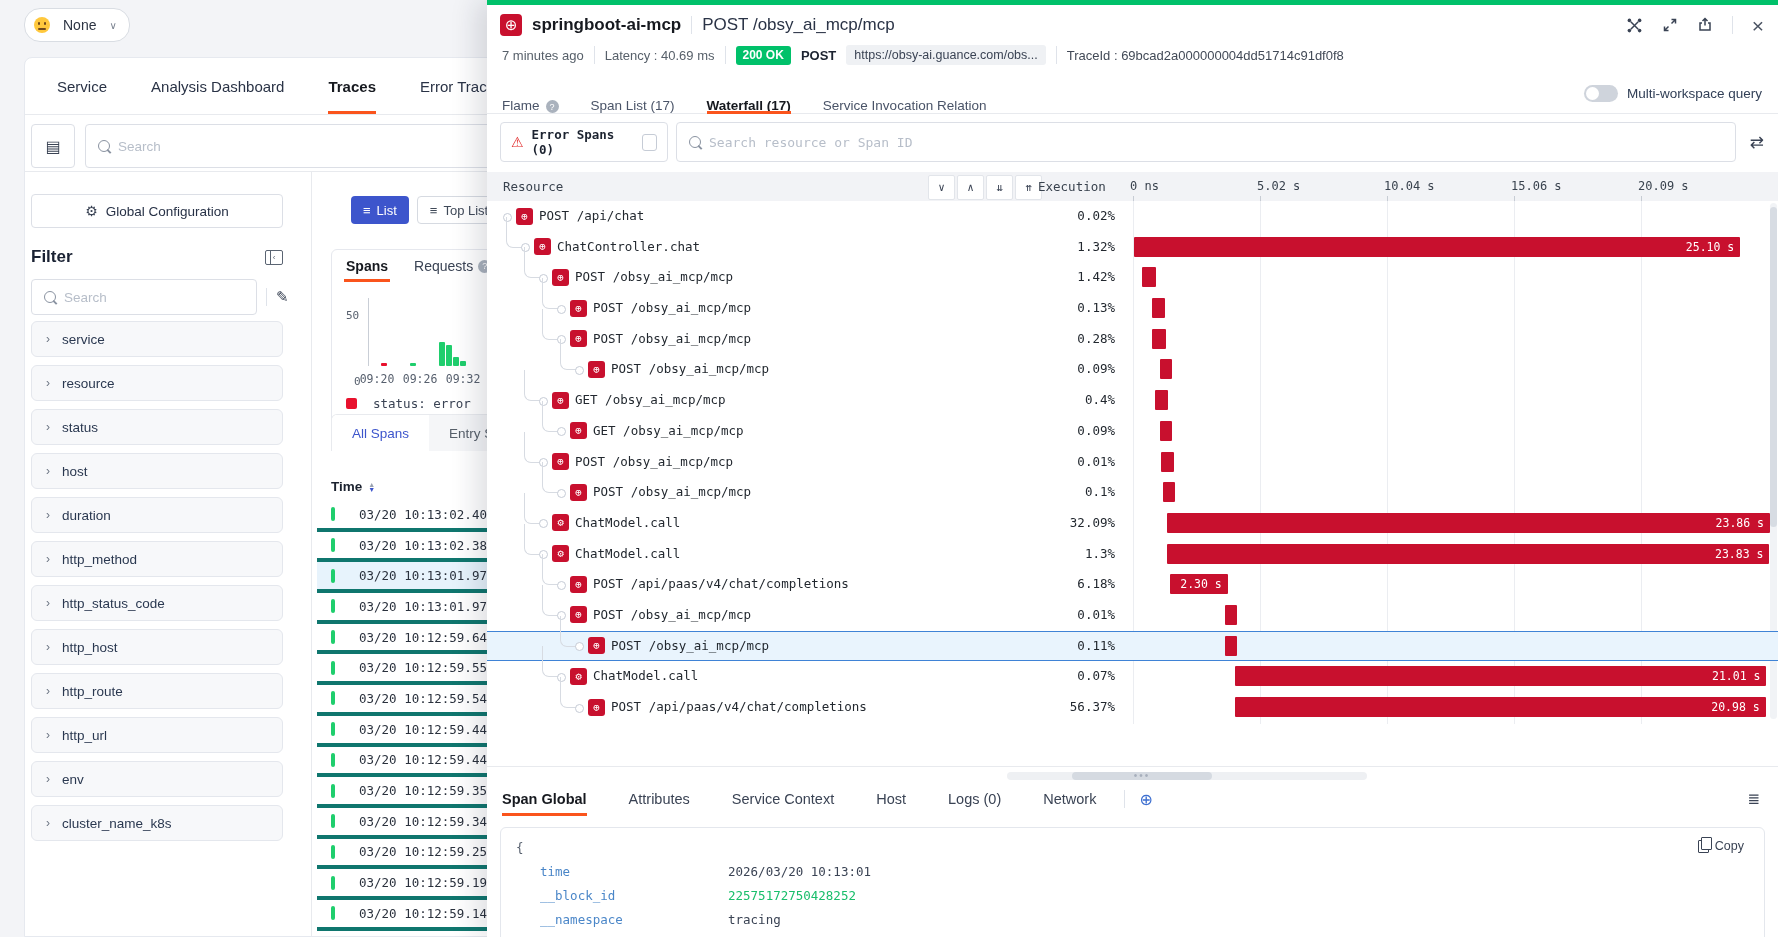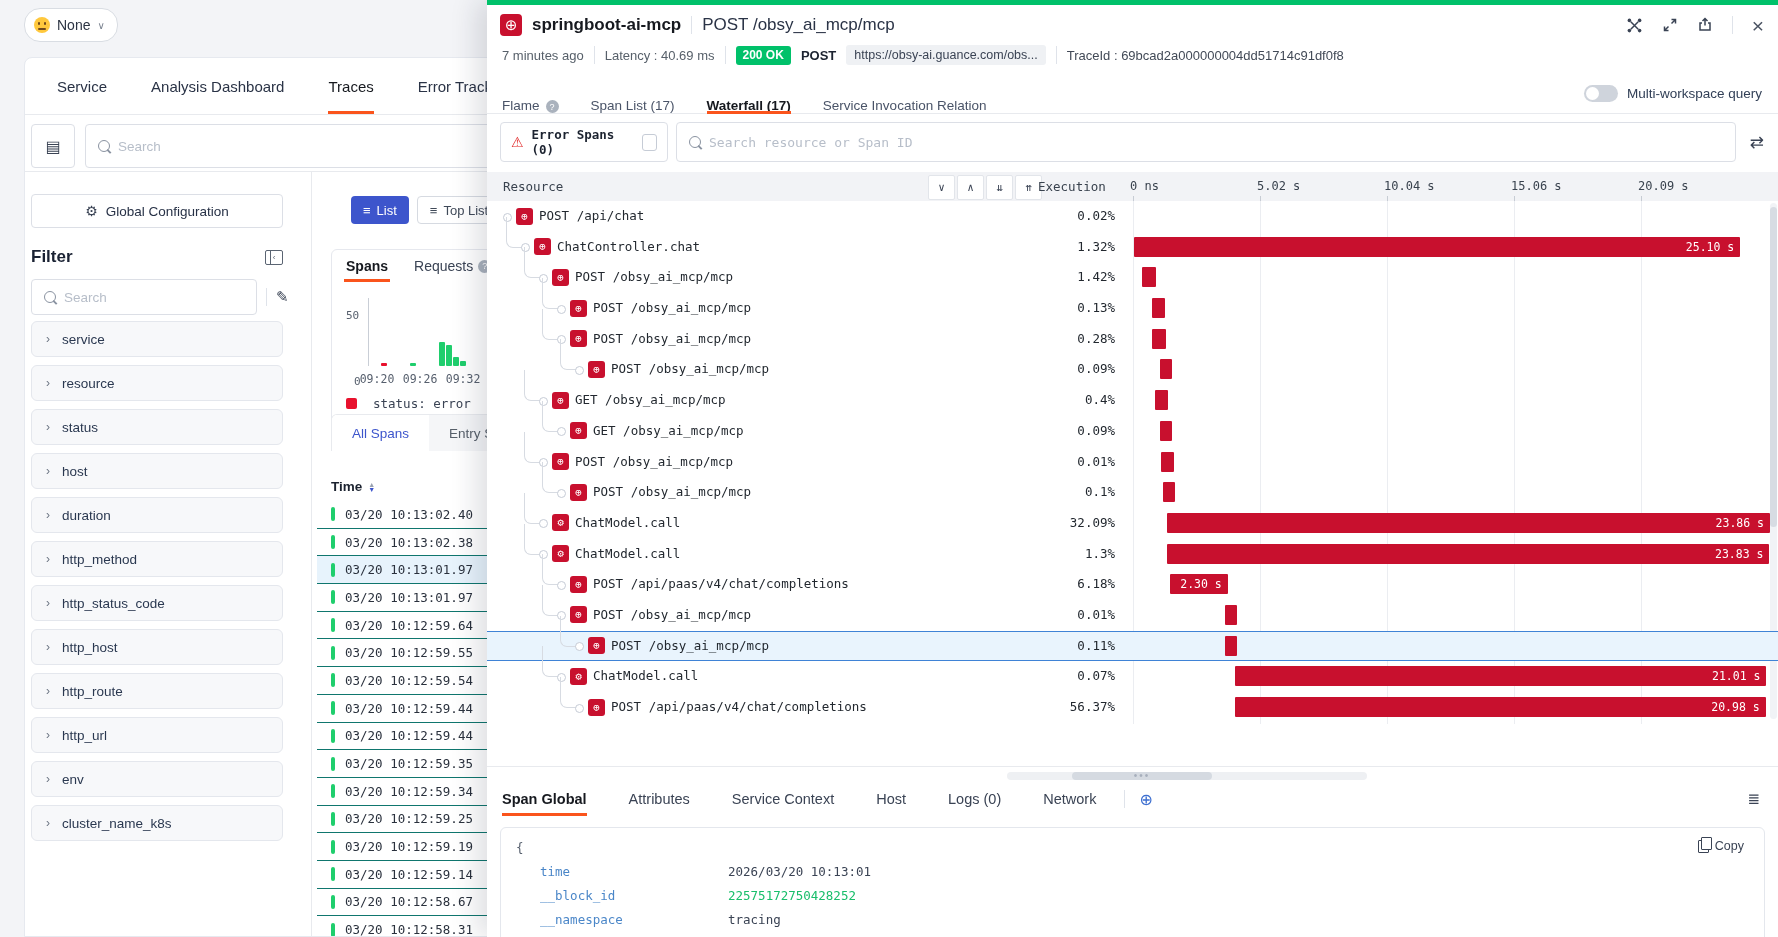--- a/index.html
+++ b/index.html
@@ -1,31 +1,31 @@
 <!DOCTYPE html>
 <html><head>
 <meta charset="utf-8">
 <style>
   html,body{margin:0;padding:0;}
   body{width:1778px;height:937px;overflow:hidden;background:#f3f4f7;font-family:"Liberation Sans",sans-serif;color:#1f2533;position:relative;}
   .mono{font-family:"DejaVu Sans Mono",monospace;}
   .stage{position:absolute;inset:0;}
   
   .left-page{position:absolute;inset:0;}
-  .ws-pill{position:absolute;left:24px;top:8px;height:32px;border:1px solid #d9dde3;border-radius:16px;background:#fff;display:flex;align-items:center;gap:7px;padding:0 12px 0 9px;}
+  .ws-pill{position:absolute;left:24px;top:8px;height:32px;border:1px solid #d9dde3;border-radius:16px;background:#fff;display:flex;align-items:center;gap:13px;padding:0 12px 0 9px;}
   .face{width:16px;height:16px;border-radius:50%;background:#ffc83d;position:relative;}
   .face .eye{position:absolute;top:5px;width:2px;height:3px;background:#70491c;border-radius:1px;}
   .face .eye.l{left:4px}.face .eye.r{right:4px}
   .face .mouth{position:absolute;left:4px;right:4px;bottom:3.5px;height:1.6px;background:#70491c;border-radius:1px;}
   .ws-label{font-size:14px;color:#2c3443;}
   .chev{font-size:10px;color:#7a828f;}
   .main-card{position:absolute;left:24px;top:57px;right:0;bottom:0;background:#fff;border:1px solid #e6e9ef;border-radius:8px 8px 0 0;}
   .nav-tabs{position:absolute;left:0;top:0;right:0;height:56px;border-bottom:1px solid #e8eaee;display:flex;align-items:center;gap:44px;padding-left:32px;}
   .nav-tab{font-size:15px;color:#2a3346;position:relative;height:56px;display:flex;align-items:center;white-space:nowrap;cursor:pointer;}
-  .nav-tab.active{font-weight:normal;color:#16191f;}
+  .nav-tab.active{font-weight:bold;color:#16191f;}
   .nav-tab.active::after{content:"";position:absolute;left:0;right:0;bottom:0;height:3px;background:#fa541c;}
   .search-row{position:absolute;left:6px;top:66px;height:42px;display:flex;gap:10px;}
   .icon-btn{width:42px;height:42px;border:1px solid #dcdfe6;border-radius:4px;display:flex;align-items:center;justify-content:center;color:#3a4354;font-size:16px;background:#fff;}
   .search-box{border:1px solid #dcdfe6;border-radius:4px;background:#fff;display:flex;align-items:center;gap:8px;padding:0 12px;}
   .search-box .ph{color:#b7bec9;font-size:13.5px;}
   .lens{width:10px;height:10px;border:1.6px solid #8a93a1;border-radius:50%;position:relative;flex:none;}
   .lens::after{content:"";position:absolute;width:1.6px;height:5px;background:#8a93a1;left:9px;top:8px;transform:rotate(-45deg);}
   .big-search{width:398px;height:42px;}
   .hdiv{position:absolute;left:0;right:0;top:113px;height:1px;background:#e8eaee;}
   
@@ -65,21 +65,21 @@
   .legend .lg-txt{font-size:12.5px;color:#3a4354;}
   .span-tabs{position:absolute;left:306px;top:356px;width:250px;height:36px;display:flex;border:1px solid #e8eaee;border-bottom:none;border-radius:6px 6px 0 0;overflow:hidden;}
   .s-tab{height:36px;display:flex;align-items:center;padding:0 20px;font-size:13.5px;background:#f5f6f8;color:#57606a;white-space:nowrap;}
   .s-tab.active{background:#fff;color:#3d55cc;}
   .time-head{position:absolute;left:306px;top:421px;display:flex;align-items:center;gap:6px;}
   .time-head .t{font-size:13.5px;font-weight:bold;color:#1c2330;}
   .sort{display:inline-flex;flex-direction:column;line-height:5px;}
   .sort .up{font-size:7px;color:#9aa2b0;}
   .sort .dn{font-size:7px;color:#3d55cc;}
   .trace-rows{position:absolute;left:292px;top:443px;width:264px;bottom:0;overflow:hidden;}
-  .t-row{height:26.7px;display:flex;align-items:center;gap:10px;padding-left:14px;border-bottom:1px solid #0f766e;}
+  .t-row{height:26.7px;display:flex;align-items:center;gap:24px;padding-left:14px;border-bottom:4px solid #0f766e;}
   .t-row.sel{background:#e7f3fc;}
   .t-pill{width:4px;height:14px;border-radius:2px;background:#1fce6d;flex:none;}
   .t-time{font-size:12.5px;color:#2a313d;white-space:nowrap;}
   
   .overlay{position:absolute;left:487px;top:0;bottom:0;right:0;background:#fff;box-shadow:-10px 0 26px rgba(20,30,50,.14);z-index:10;}
   .green-top{position:absolute;left:0;right:0;top:0;height:5px;background:#00c16a;}
   .dh-row{position:absolute;left:13px;top:12px;right:14px;height:26px;display:flex;align-items:center;gap:10px;}
   .badge-ic{background:#c8102e;color:#fff;border-radius:4px;display:inline-flex;align-items:center;justify-content:center;flex:none;}
   .badge-ic.big{width:22px;height:22px;font-size:15px;}
   .svc{font-size:17px;font-weight:bold;color:#16191f;}

